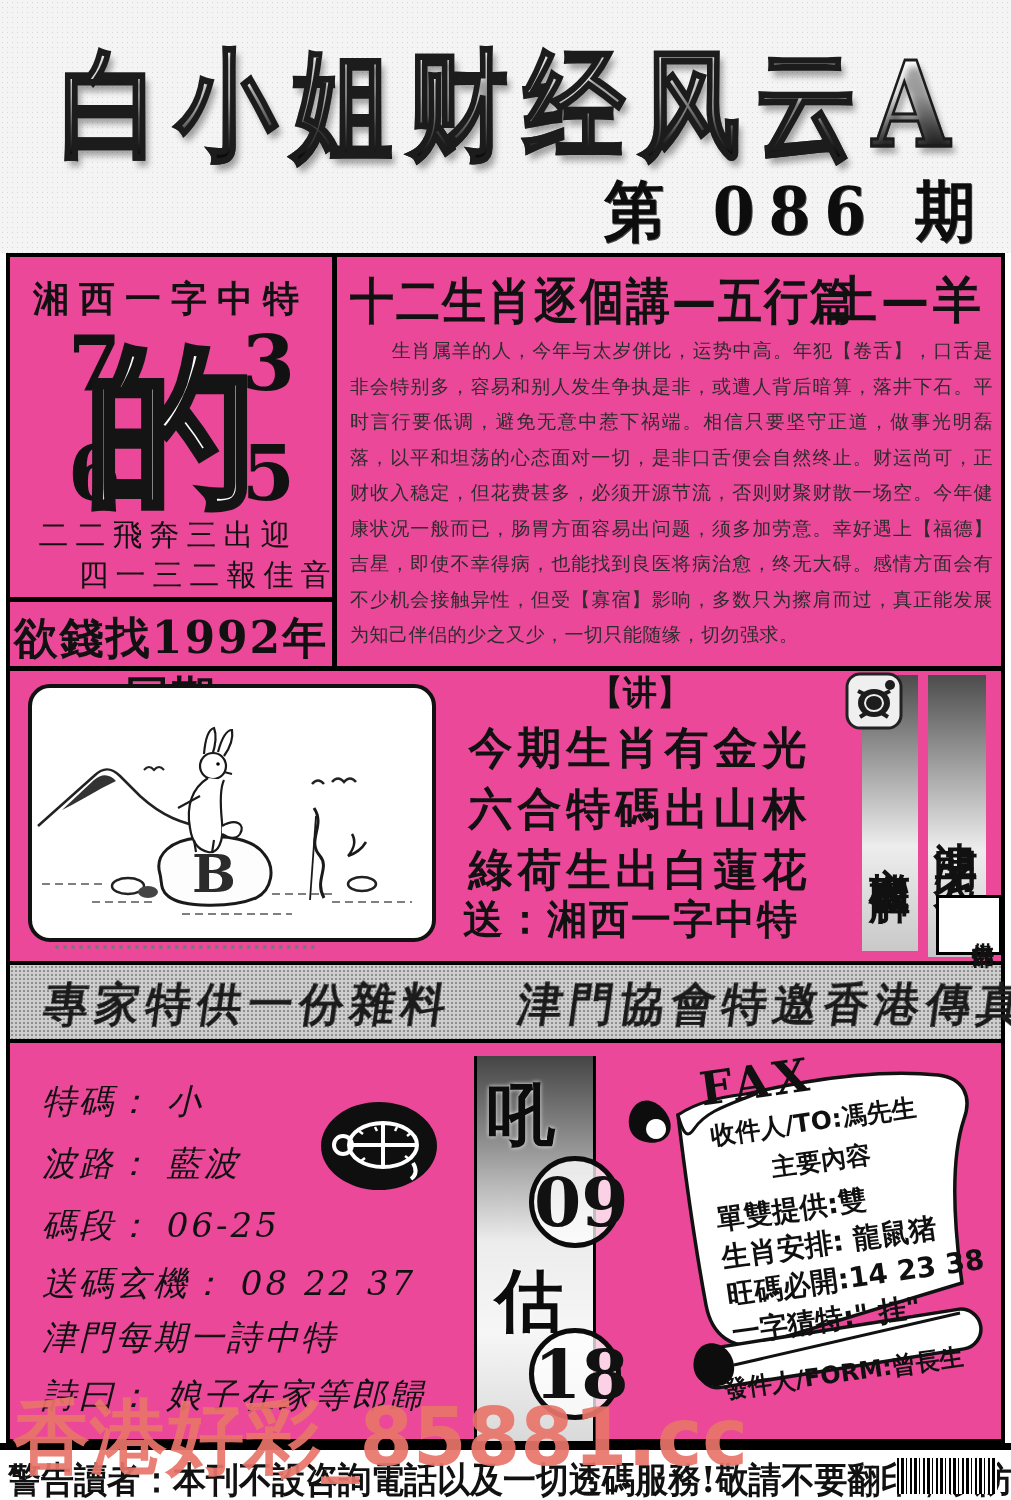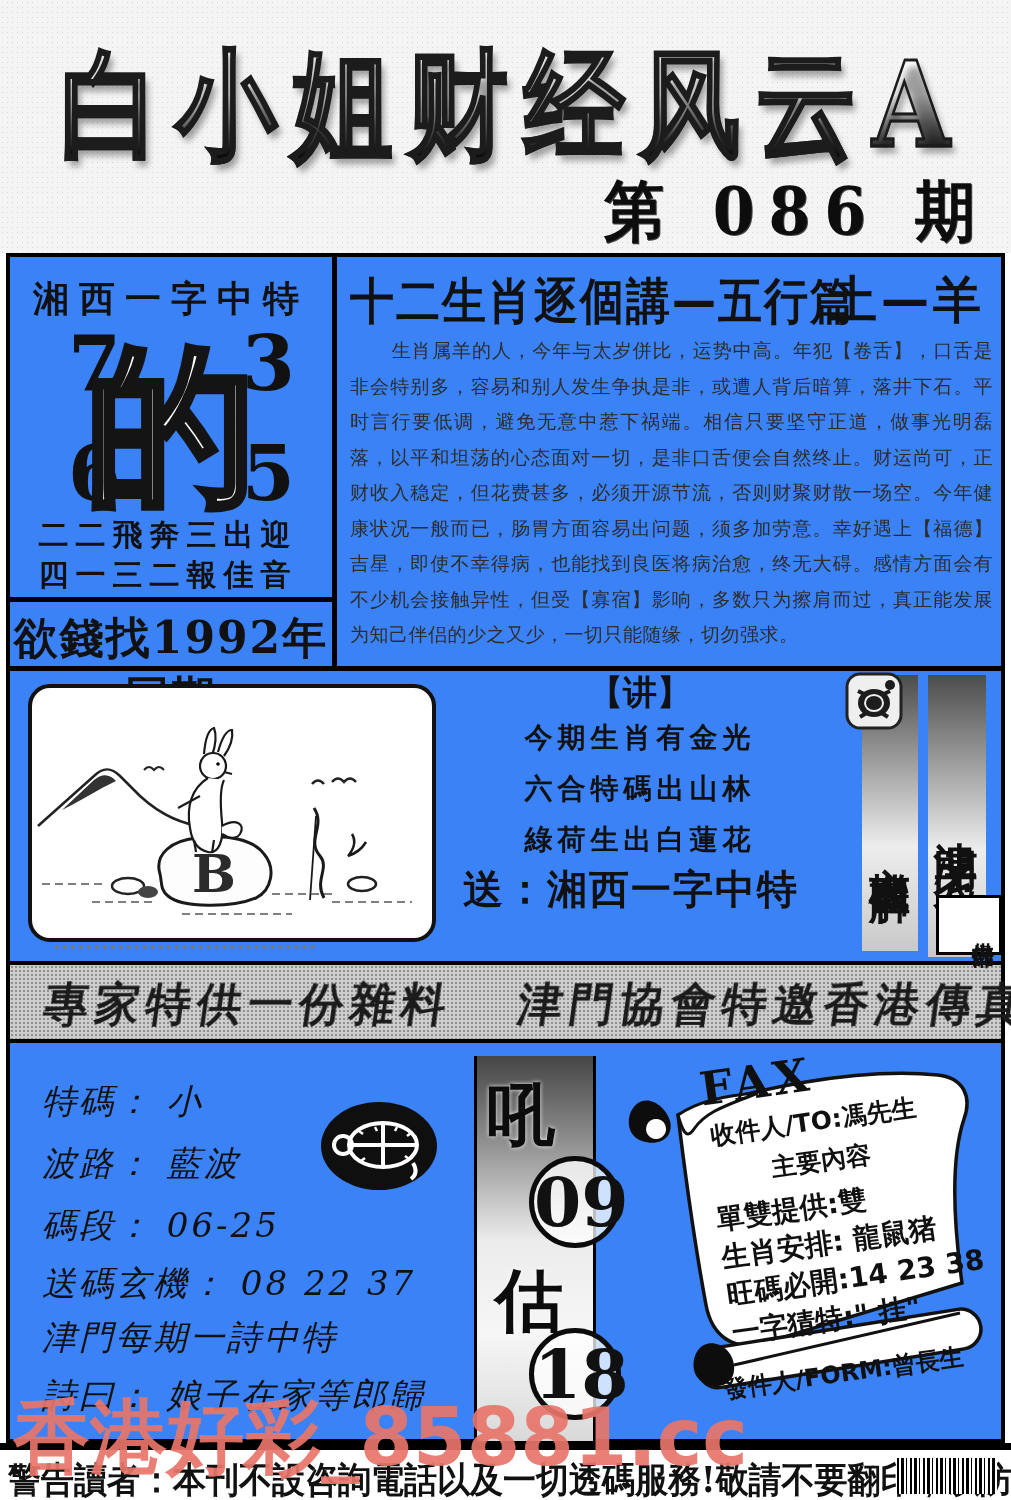--- a/index.html
+++ b/index.html
@@ -23,53 +23,53 @@
     white-space:nowrap;
   }
   .issue-no{
     position:absolute;right:22px;top:172px;
     font-family:"DejaVu Serif",serif;font-size:60px;font-weight:900;letter-spacing:14px;
     color:#0d0d0d;transform:scaleY(1.1);
     text-shadow:1px 1px 0 #444;
   }
   
   .frame{position:absolute;left:6px;top:253px;width:999px;height:1190px;
-    border:4px solid #000;box-sizing:border-box;background:#3b82f6;}
+    border:4px solid #000;box-sizing:border-box;background:#ec4899;}
   .hdiv,.vdiv{position:absolute;background:#000;}
   
   .owb-header{position:absolute;left:0;top:18px;width:322px;text-align:center;
     font-family:"DejaVu Serif",serif;font-size:36px;font-weight:900;letter-spacing:10px;}
   .corner-num{position:absolute;font-family:"DejaVu Serif",serif;font-size:76px;font-weight:900;}
   .big-char{position:absolute;left:0;top:68px;width:322px;text-align:center;
     font-family:"DejaVu Serif",serif;font-size:170px;font-weight:700;
     color:#fff;-webkit-text-stroke:6px #141414;text-stroke:6px #141414;line-height:200px;}
   .owb-line{position:absolute;width:316px;text-align:center;
-    font-family:"DejaVu Serif",serif;font-size:30px;font-weight:700;letter-spacing:7px;}
+    font-family:"DejaVu Serif",serif;font-size:30px;font-weight:400;letter-spacing:7px;}
   .owb-footer{position:absolute;left:0;top:352px;width:322px;text-align:center;
     font-family:"DejaVu Serif",serif;font-size:44px;font-weight:900;letter-spacing:2px;}
   
   .zodiac-title{position:absolute;left:340px;top:12px;
     font-family:"DejaVu Sans",sans-serif;font-size:44px;font-weight:900;letter-spacing:2px;
     transform:scaleY(1.12);transform-origin:top left;}
   .zodiac-tag{position:absolute;right:16px;top:10px;
     font-family:"DejaVu Sans",sans-serif;font-size:48px;font-weight:900;letter-spacing:4px;
     transform:scaleY(1.05);transform-origin:top right;}
   .zodiac-body{position:absolute;left:334px;top:74px;width:655px;height:330px;
     font-family:"DejaVu Serif",serif;font-size:19px;line-height:35.5px;color:#2d2d2d;
     text-align:justify;text-indent:2.2em;letter-spacing:0.5px;filter:blur(0.35px);
     padding:2px 6px;box-sizing:border-box;}
   
   .pic-frame{position:absolute;left:18px;top:427px;width:400px;height:250px;
     border:4px solid #111;border-radius:22px;background:#fff;overflow:hidden;}
   .pic-caption-dots{position:absolute;left:45px;top:688px;width:260px;height:0;
     border-bottom:4px dotted #777;}
   .poem{position:absolute;left:432px;top:415px;width:396px;text-align:center;}
   .poem-title{font-family:"DejaVu Sans",sans-serif;font-size:34px;font-weight:900;line-height:40px;}
-  .poem-line{font-family:"DejaVu Serif",serif;font-size:28px;font-weight:600;line-height:51px;
-    letter-spacing:5px;white-space:nowrap;}
+  .poem-line{font-family:"DejaVu Serif",serif;font-size:44px;font-weight:600;line-height:51px;
+    letter-spacing:5px;white-space:nowrap;margin-top:10px;}
   .poem-gift{font-family:"DejaVu Serif",serif;font-size:40px;font-weight:700;line-height:48px;
     letter-spacing:2px;white-space:nowrap;margin-left:-18px;}
   .vcol{position:absolute;writing-mode:vertical-rl;text-orientation:upright;
     font-family:"DejaVu Serif",serif;font-weight:900;text-align:center;
     background:linear-gradient(180deg,#4c4c4c 0%,#9a9a9a 30%,#ededed 62%,#c9c9c9 100%);
     box-sizing:border-box;}
   .col-mystery{left:852px;top:418px;width:56px;height:276px;font-size:41px;letter-spacing:6px;
     padding-top:66px;}
   .col-elder{left:918px;top:418px;width:58px;height:282px;font-size:44px;letter-spacing:8px;
     padding-top:14px;}
@@ -134,21 +134,21 @@
   <div class="hdiv" style="left:0;top:409px;width:991px;height:5px;"></div>
 
   <div>
     <div class="owb-header">湘西一字中特</div>
     <div class="corner-num" style="left:58px;top:62px;">7</div>
     <div class="corner-num" style="left:232px;top:62px;">3</div>
     <div class="corner-num" style="left:58px;top:172px;">6</div>
     <div class="corner-num" style="left:232px;top:172px;">5</div>
     <div class="big-char">的</div>
     <div class="owb-line" style="top:258px;">二二飛奔三出迎</div>
-    <div class="owb-line" style="top:298px;">四一三二報佳音</div>
+    <div class="owb-line" style="top:298px;padding-left:40px;">四一三二報佳音</div>
     <div class="owb-footer">欲錢找1992年同期</div>
   </div>
 
   <div>
     <div class="zodiac-title">十二生肖逐個講—五行篇</div>
     <div class="zodiac-tag">土—羊</div>
     <div class="zodiac-body">生肖属羊的人，今年与太岁併比，运势中高。年犯【卷舌】，口舌是非会特别多，容易和别人发生争执是非，或遭人背后暗算，落井下石。平时言行要低调，避免无意中惹下祸端。相信只要坚守正道，做事光明磊落，以平和坦荡的心态面对一切，是非口舌便会自然终止。财运尚可，正财收入稳定，但花费甚多，必须开源节流，否则财聚财散一场空。今年健康状况一般而已，肠胃方面容易出问题，须多加劳意。幸好遇上【福德】吉星，即使不幸得病，也能找到良医将病治愈，终无大碍。感情方面会有不少机会接触异性，但受【寡宿】影响，多数只为擦肩而过，真正能发展为知己伴侣的少之又少，一切只能随缘，切勿强求。</div>
   </div>
 
   <div class="pic-frame">

